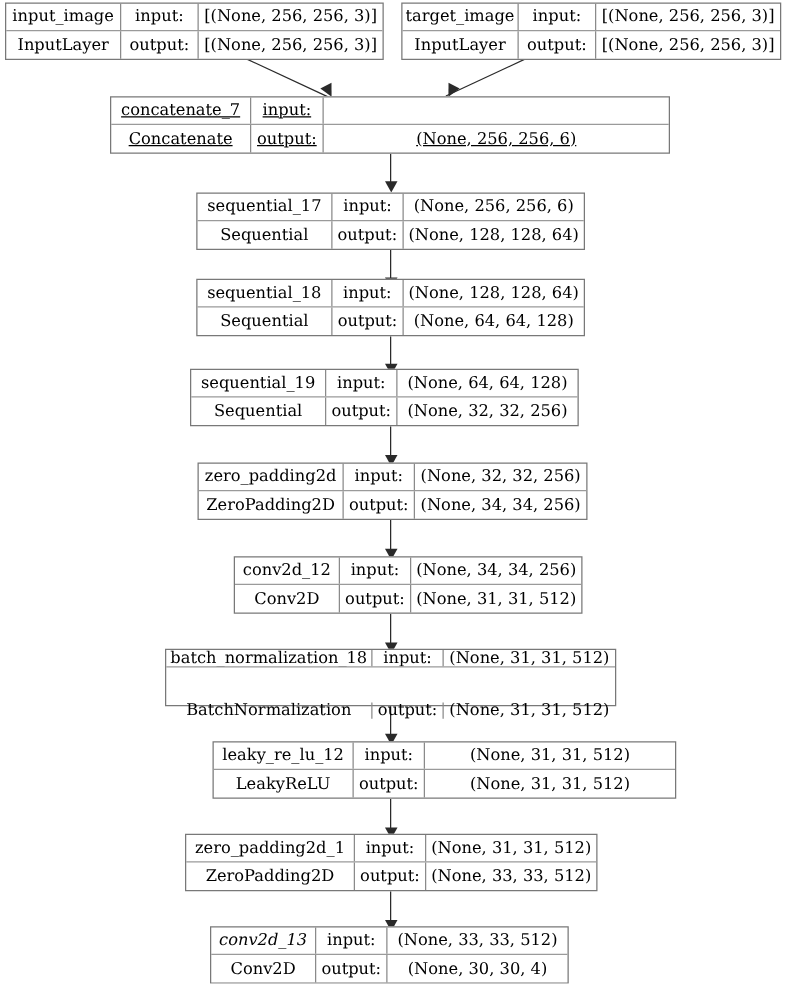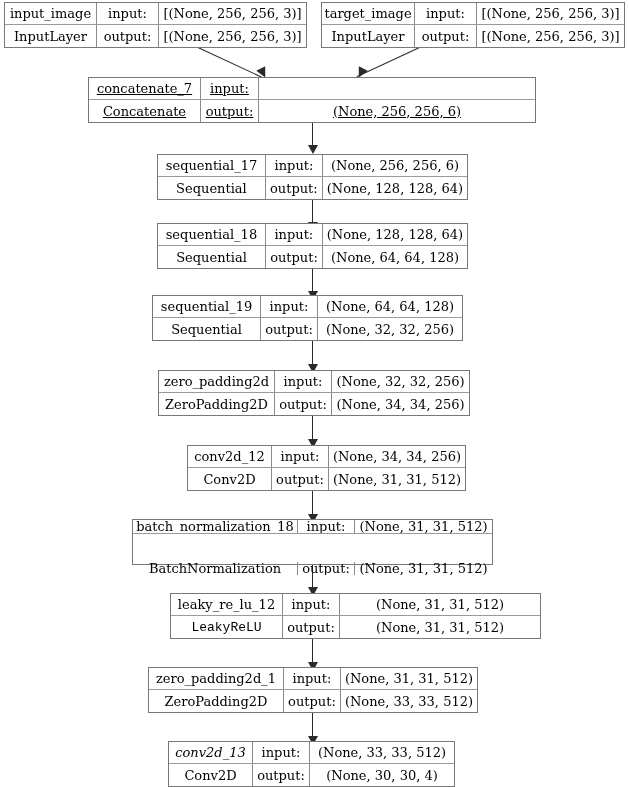--- a/index.html
+++ b/index.html
@@ -235,21 +235,21 @@
     </div>
   </div>
 
   <div class="node" style="left:158px; top:593px; width:371px;margin-left:12px;">
     <div class="node-row top">
       <div class="cell name" style="width:112px;">leaky_re_lu_12</div>
       <div class="cell io" style="width:57px;">input:</div>
       <div class="cell shape">(None, 31, 31, 512)</div>
     </div>
     <div class="node-row">
-      <div class="cell name" style="width:112px;font-family:Liberation Mono, monospace;">LeakyReLU</div>
+      <div class="cell name" style="width:112px;">LeakyReLU</div>
       <div class="cell io" style="width:57px;">output:</div>
       <div class="cell shape">(None, 31, 31, 512)</div>
     </div>
   </div>
 
   <div class="node" style="left:148px; top:667px; width:330px;">
     <div class="node-row top">
       <div class="cell name" style="width:135px;">zero_padding2d_1</div>
       <div class="cell io" style="width:57px;">input:</div>
       <div class="cell shape">(None, 31, 31, 512)</div>

